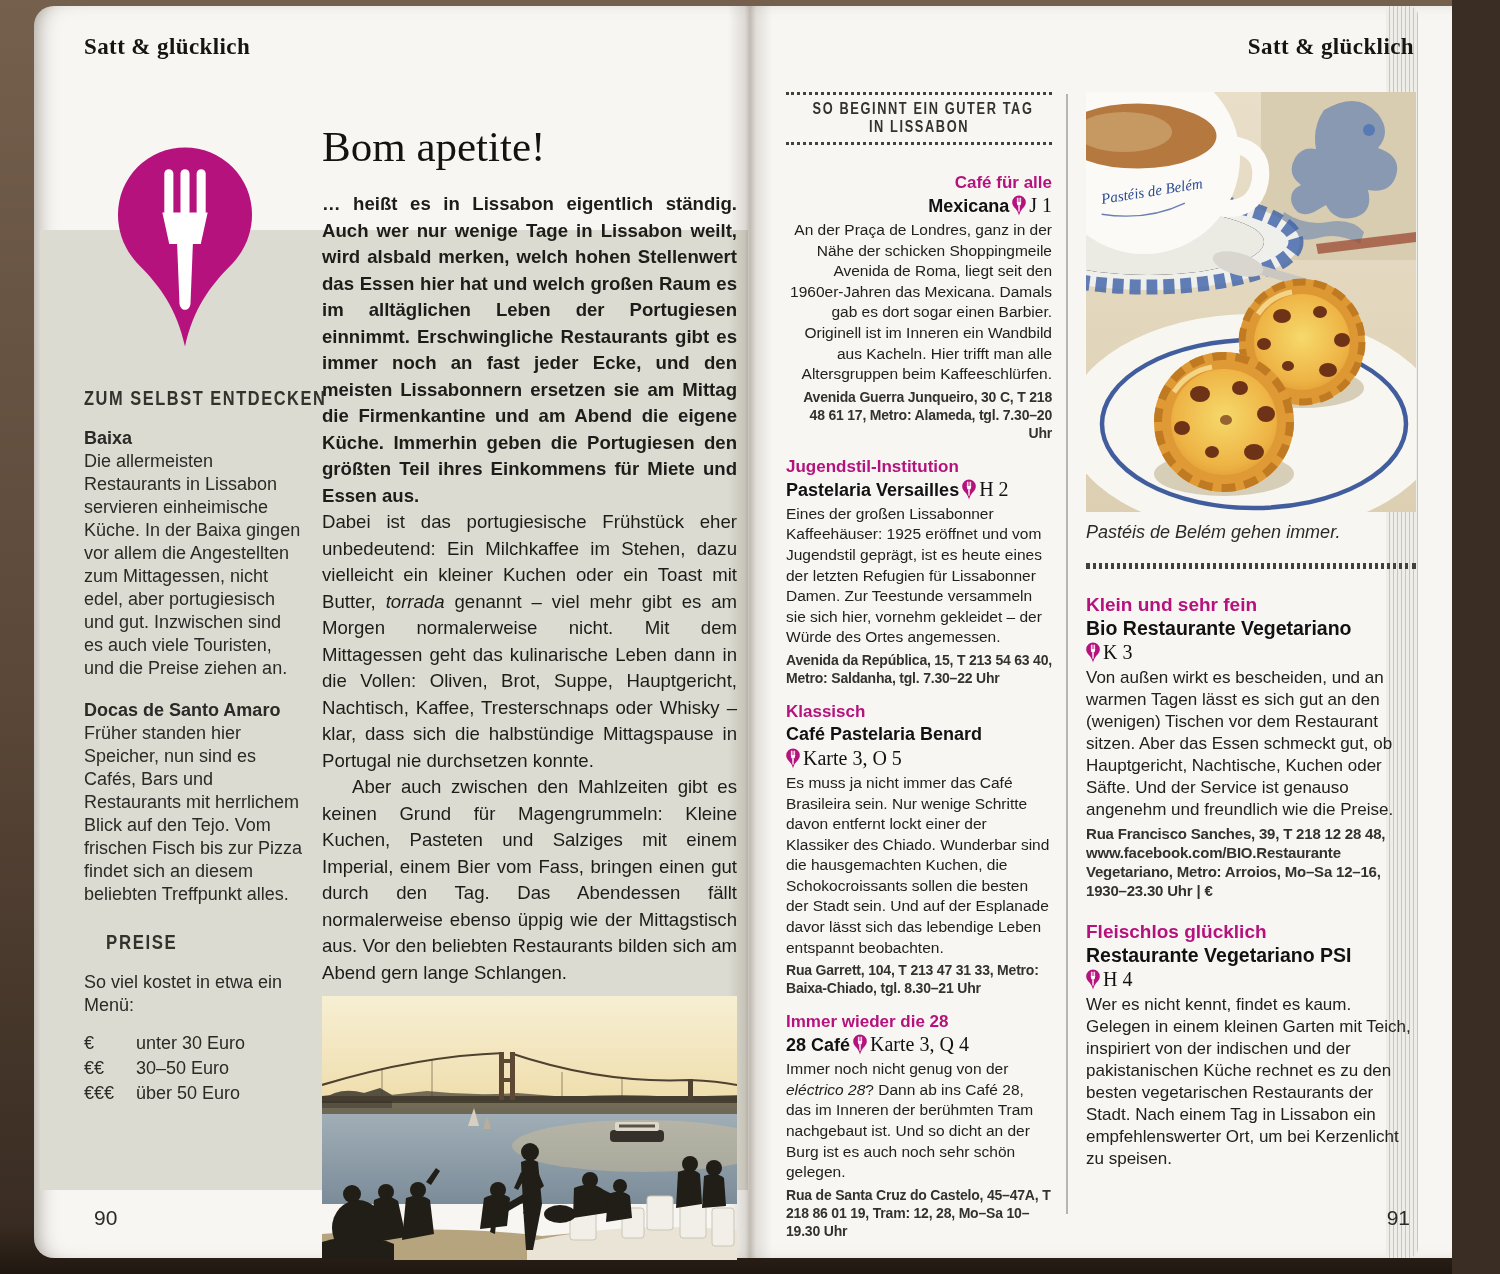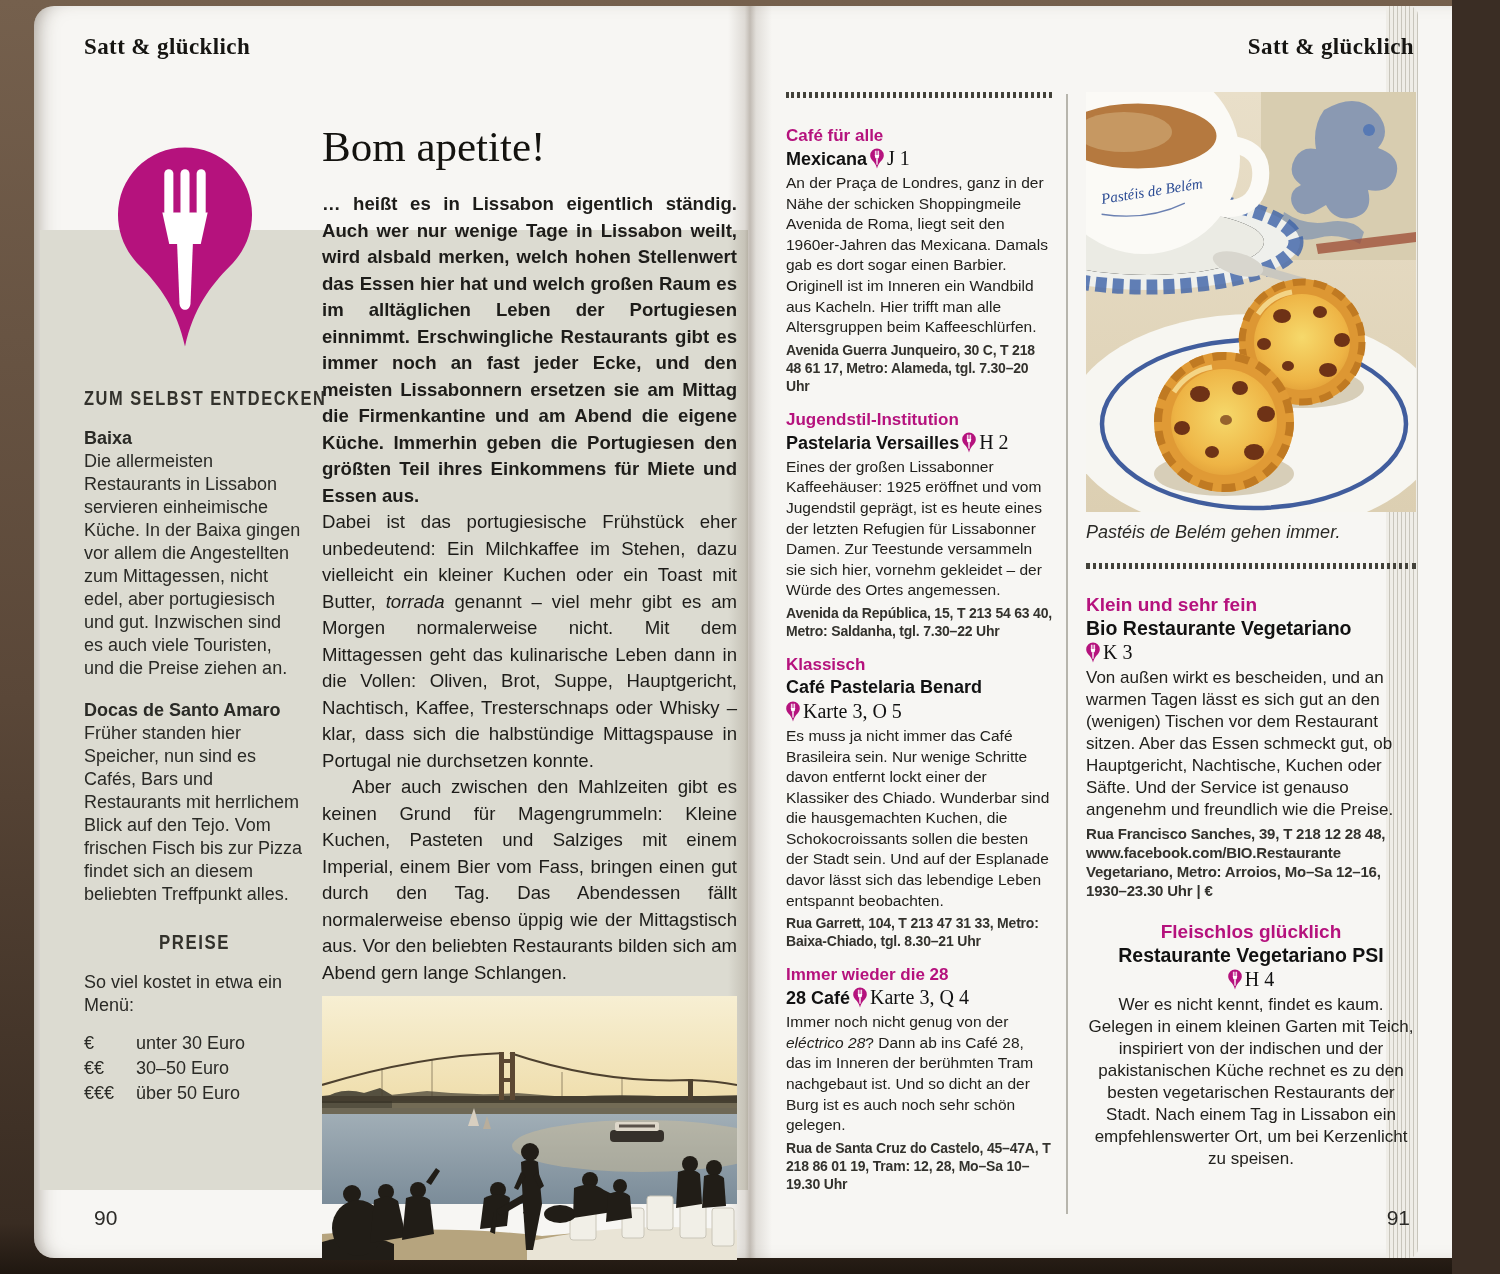--- a/index.html
+++ b/index.html
@@ -28,21 +28,21 @@
   .cond{display:inline-block;transform:scaleX(.78);transform-origin:left center;letter-spacing:2px;white-space:nowrap;}
   .cond-c{display:block;transform:scaleX(.8);transform-origin:center;letter-spacing:2px;white-space:nowrap;}
   .dotrule{border-top:3px dotted #43423a;height:0;}
 
   
   .pin-large{position:absolute;left:116px;top:142px;width:138px;height:210px;}
   .sidebar{position:absolute;left:84px;top:386px;width:221px;color:#2a2a26;}
   .sidebar .hand{font-size:21px;margin-bottom:17px;}
   .sb-block{margin-bottom:19px;font-size:18px;line-height:23px;}
   .sb-title{font-weight:700;}
-  .prices-head{text-align:center;font-size:21px;margin:24px 0 13px 0;}
+  .prices-head{text-align:left;font-size:21px;margin:24px 0 13px 0;}
   .price-row{display:flex;font-size:18px;line-height:25px;}
   .price-sym{width:52px;flex:0 0 52px;}
   .price-table{margin-top:14px;}
 
   .article{position:absolute;left:322px;top:122px;width:415px;color:#1d1c19;}
   .article h1{font-family:"Liberation Serif",serif;font-weight:400;font-size:43px;margin:0 0 20px 0;color:#14130f;}
   .article p{margin:0;font-size:18.6px;line-height:26.5px;text-align:justify;hyphens:auto;}
   .article .lead{font-weight:700;}
   .indent{text-indent:30px;}
   .photo-left{margin-top:10px;display:block;}
@@ -55,21 +55,21 @@
   .banner{text-align:center;padding:5px 0 6px 0;}
   .entry{margin-top:15px;}
   .cat{color:#b5127d;font-weight:700;font-size:17px;line-height:20px;}
   .nameline{font-weight:700;font-size:18px;line-height:24px;color:#111;}
   .mapref{font-weight:400;font-size:20px;font-family:Liberation Serif, serif;}
   .pin-inline{display:inline-block;width:14px;height:21px;vertical-align:-4px;margin:0 3px;}
   .ebody{font-size:15.5px;line-height:20.6px;margin-top:2px;}
   .rightcol .ebody{font-size:17px;line-height:22px;}
   .addr{font-size:14px;line-height:18px;font-weight:700;color:#33322d;margin-top:3px;letter-spacing:-.2px;}
   .rightcol .addr{font-size:15px;line-height:19px;}
-  .mid-first{margin-top:28px;}
+  .mid-first{margin-top:28px;text-align:right;}
   .photo-right{display:block;}
   .rc-caption{font-style:italic;font-size:18px;margin:10px 0 20px 0;color:#2a2a26;}
   .rc-entries{margin-top:24px;}
   i{}
 </style>
 </head>
 <body>
 
 <svg width="0" height="0" style="position:absolute">
   <defs>
@@ -210,20 +210,24 @@
         <circle cx="392" cy="172" r="8"></circle>
           <path d="M382 180 q12 -5 20 2 l2 28 -24 2 z"></path>
       </g>
     </svg>
     <div class="caption">Ribeira das Naus am Tejo: Es gibt schlechtere Plätze.</div>
   </div>
 
   <div class="vrule"></div>
   <div class="midcol">
     <div class="dotrule"></div>
+    <div class="banner hand">
+      <span class="cond-c">SO BEGINNT EIN GUTER TAG</span>
+      <span class="cond-c">IN LISSABON</span>
+    </div>
     <div class="dotrule"></div>
 
     <div class="entry mid-first">
       <div class="cat">Café für alle</div>
       <div class="nameline"><span>Mexicana</span><svg class="pin-inline" viewBox="0 0 70 105">
             <use href="#forkpin"></use>
           </svg><span class="mapref">J 1</span></div>
       <div class="ebody">An der Praça de Londres, ganz in der Nähe der schicken Shoppingmeile Avenida de Roma, liegt seit den 1960er-Jahren das Mexicana. Damals gab es dort sogar einen Barbier. Originell ist im Inneren ein Wandbild aus Kacheln. Hier trifft man alle Altersgruppen beim Kaffeeschlürfen.</div>
       <div class="addr">Avenida Guerra Junqueiro, 30 C, T 218 48 61 17, Metro: Alameda, tgl. 7.30–20 Uhr</div>
     </div>
@@ -341,21 +345,21 @@
       <div class="entry">
         <div class="cat" style="font-size:19px;line-height:23px;">Klein und sehr fein</div>
         <div class="nameline" style="font-size:19.5px;">Bio Restaurante Vegetariano</div>
         <div class="nameline"><svg class="pin-inline" viewBox="0 0 70 105" style="margin-left:0">
               <use href="#forkpin"></use>
             </svg><span class="mapref">K 3</span></div>
         <div class="ebody">Von außen wirkt es bescheiden, und an warmen Tagen lässt es sich gut an den (wenigen) Tischen vor dem Restaurant sitzen. Aber das Essen schmeckt gut, ob Hauptgericht, Nachtische, Kuchen oder Säfte. Und der Service ist genauso angenehm und freundlich wie die Preise.</div>
         <div class="addr">Rua Francisco Sanches, 39, T 218 12 28 48, www.facebook.com/BIO.Restaurante Vegetariano, Metro: Arroios, Mo–Sa 12–16, 1930–23.30 Uhr | €</div>
       </div>
 
-      <div class="entry" style="margin-top:20px;text-align:center;">
+      <div class="entry" style="margin-top:20px;">
         <div class="cat" style="font-size:19px;line-height:23px;">Fleischlos glücklich</div>
         <div class="nameline" style="font-size:19.5px;">Restaurante Vegetariano PSI</div>
         <div class="nameline"><svg class="pin-inline" viewBox="0 0 70 105" style="margin-left:0">
               <use href="#forkpin"></use>
             </svg><span class="mapref">H 4</span></div>
         <div class="ebody">Wer es nicht kennt, findet es kaum. Gelegen in einem kleinen Garten mit Teich, inspiriert von der indischen und der pakistanischen Küche rechnet es zu den besten vegetarischen Restaurants der Stadt. Nach einem Tag in Lissabon ein empfehlenswerter Ort, um bei Kerzenlicht zu speisen.</div>
       </div>
     </div>
   </div>
 

